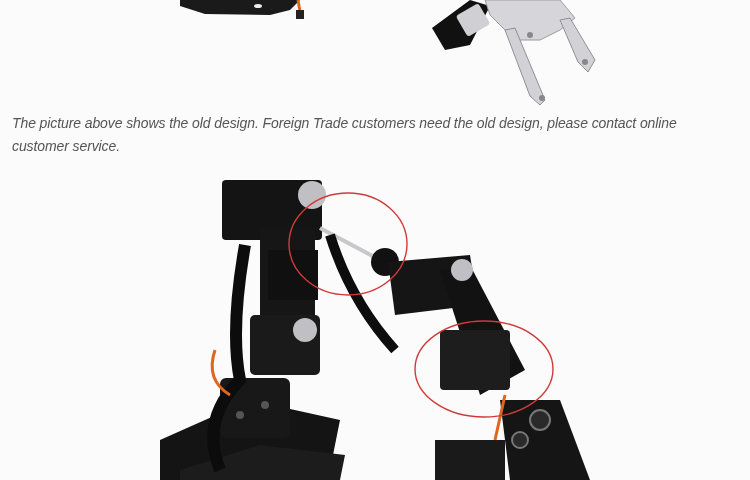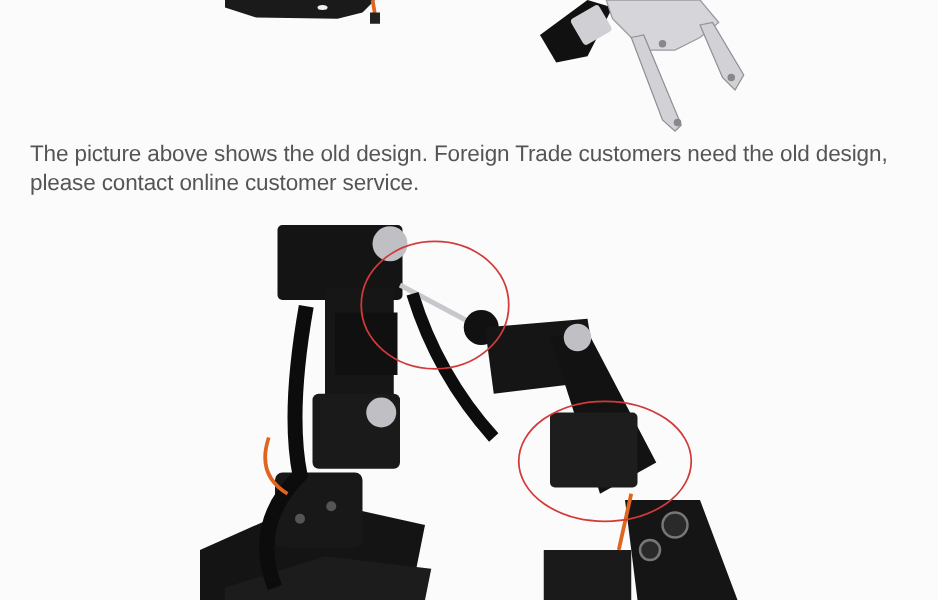--- a/index.html
+++ b/index.html
@@ -3,23 +3,24 @@
 <meta charset="utf-8">
 <style>
   html, body { margin: 0; padding: 0; }
   body {
     width: 750px; height: 480px; overflow: hidden;
     background: #fbfbfb;
     position: relative;
     font-family: "Liberation Sans", sans-serif;
   }
   .caption {
-    position: absolute; left: 24px; top: 112px; width: 700px;
-    font-size: 18px; line-height: 23px; color: #555555;
+    position: absolute; left: 12px; top: 112px; width: 700px;
+    font-size: 14px; line-height: 23px; color: #555555;
     letter-spacing: -0.1px;
+    font-style: italic;
   }
   .photo { position: absolute; }
   #top-photo { left: 0; top: 0; width: 750px; height: 110px; }
   #main-photo { left: 0; top: 165px; width: 750px; height: 315px; }
 </style>
 </head>
 <body>
 
 <svg id="top-photo" class="photo" viewBox="0 0 750 110">
 

